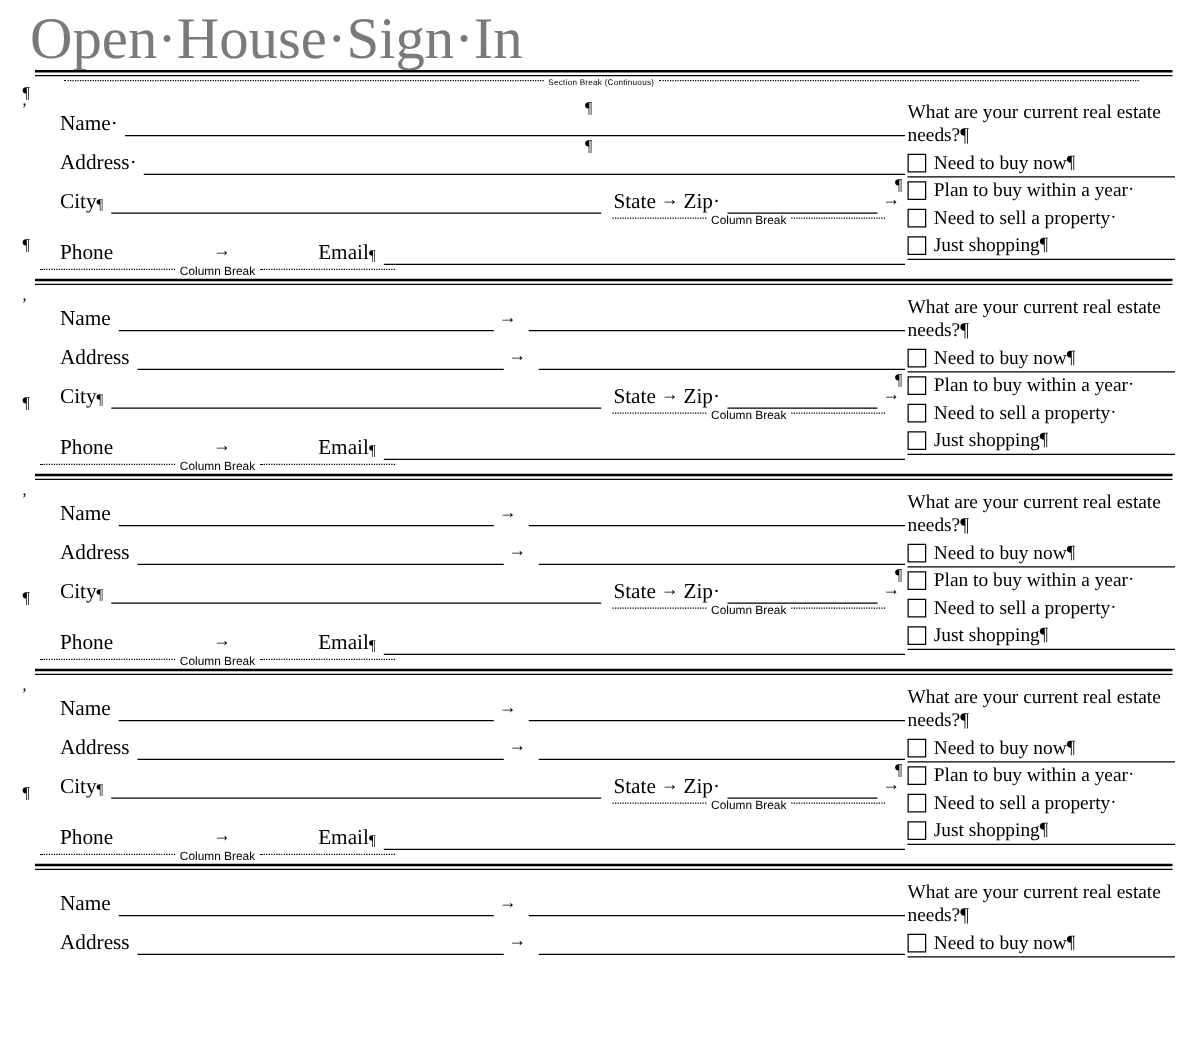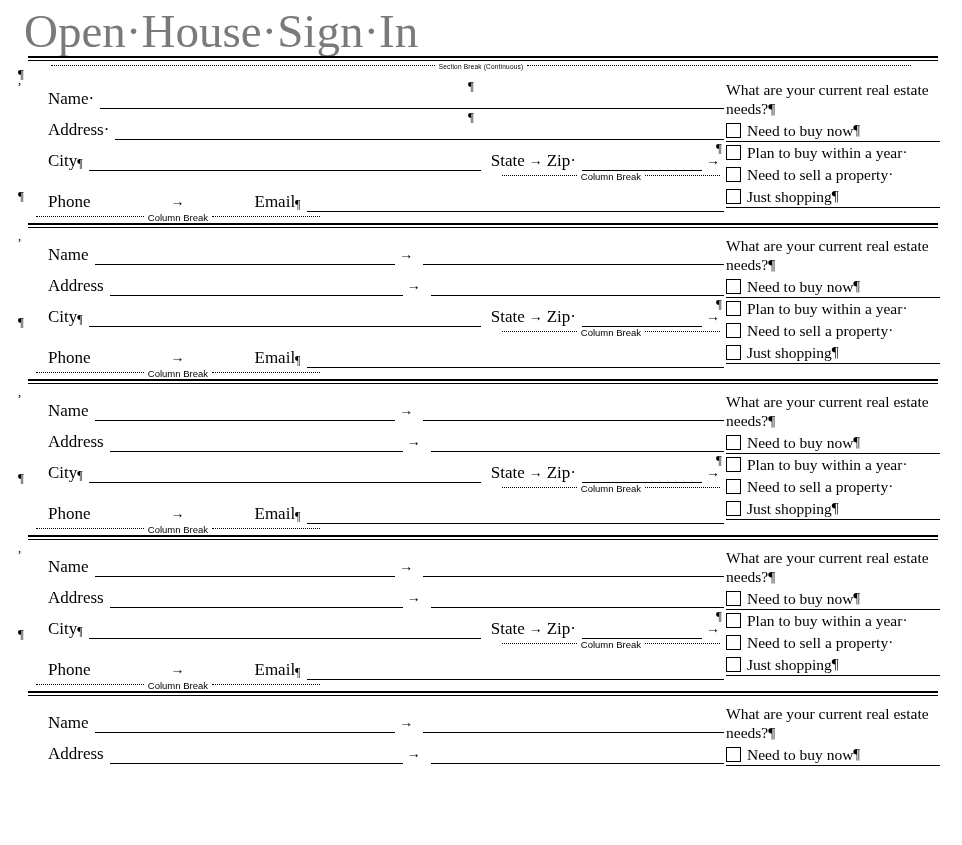--- a/index.html
+++ b/index.html
@@ -169,21 +169,21 @@
     position: absolute;
     font-size: 13px;
     color: #000;
   }
 
   
   .column-break {
     font-size: 9.5px;
     font-family: "Liberation Sans", sans-serif;
     color: #000;
-    text-align: right;
+    text-align: center;
     white-space: nowrap;
     line-height: 11px;
   }
   .column-break::before,
   .column-break::after {
     content: "";
     display: inline-block;
     width: 36%;
     border-bottom: 1px dotted #000;
     vertical-align: middle;

